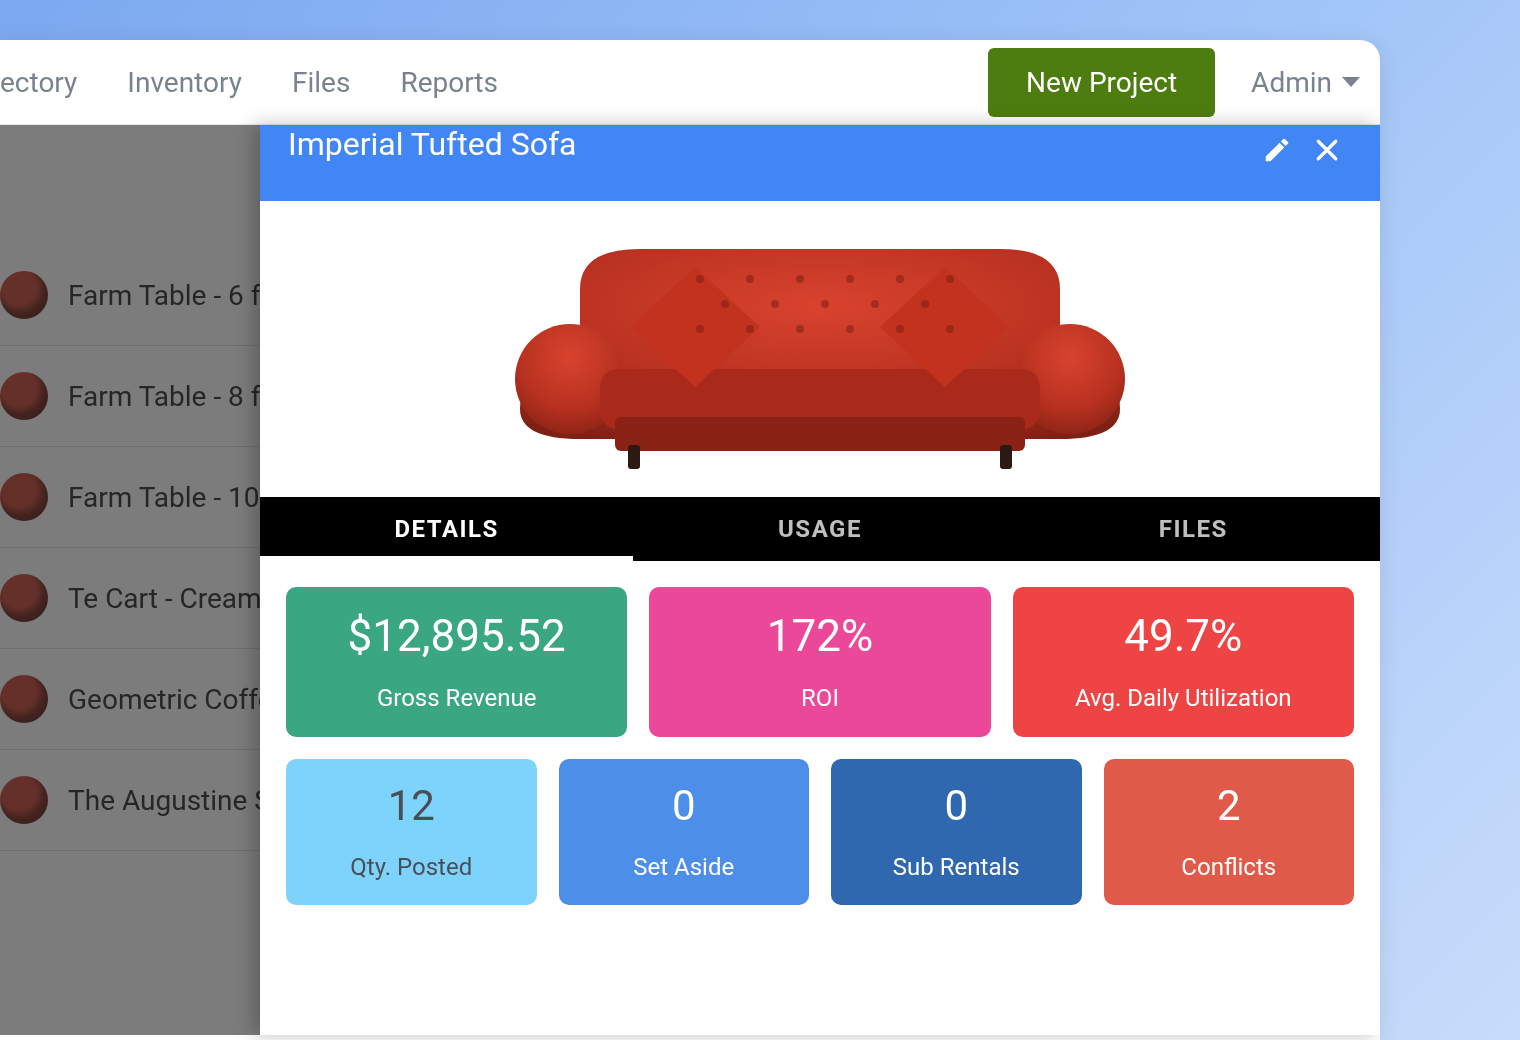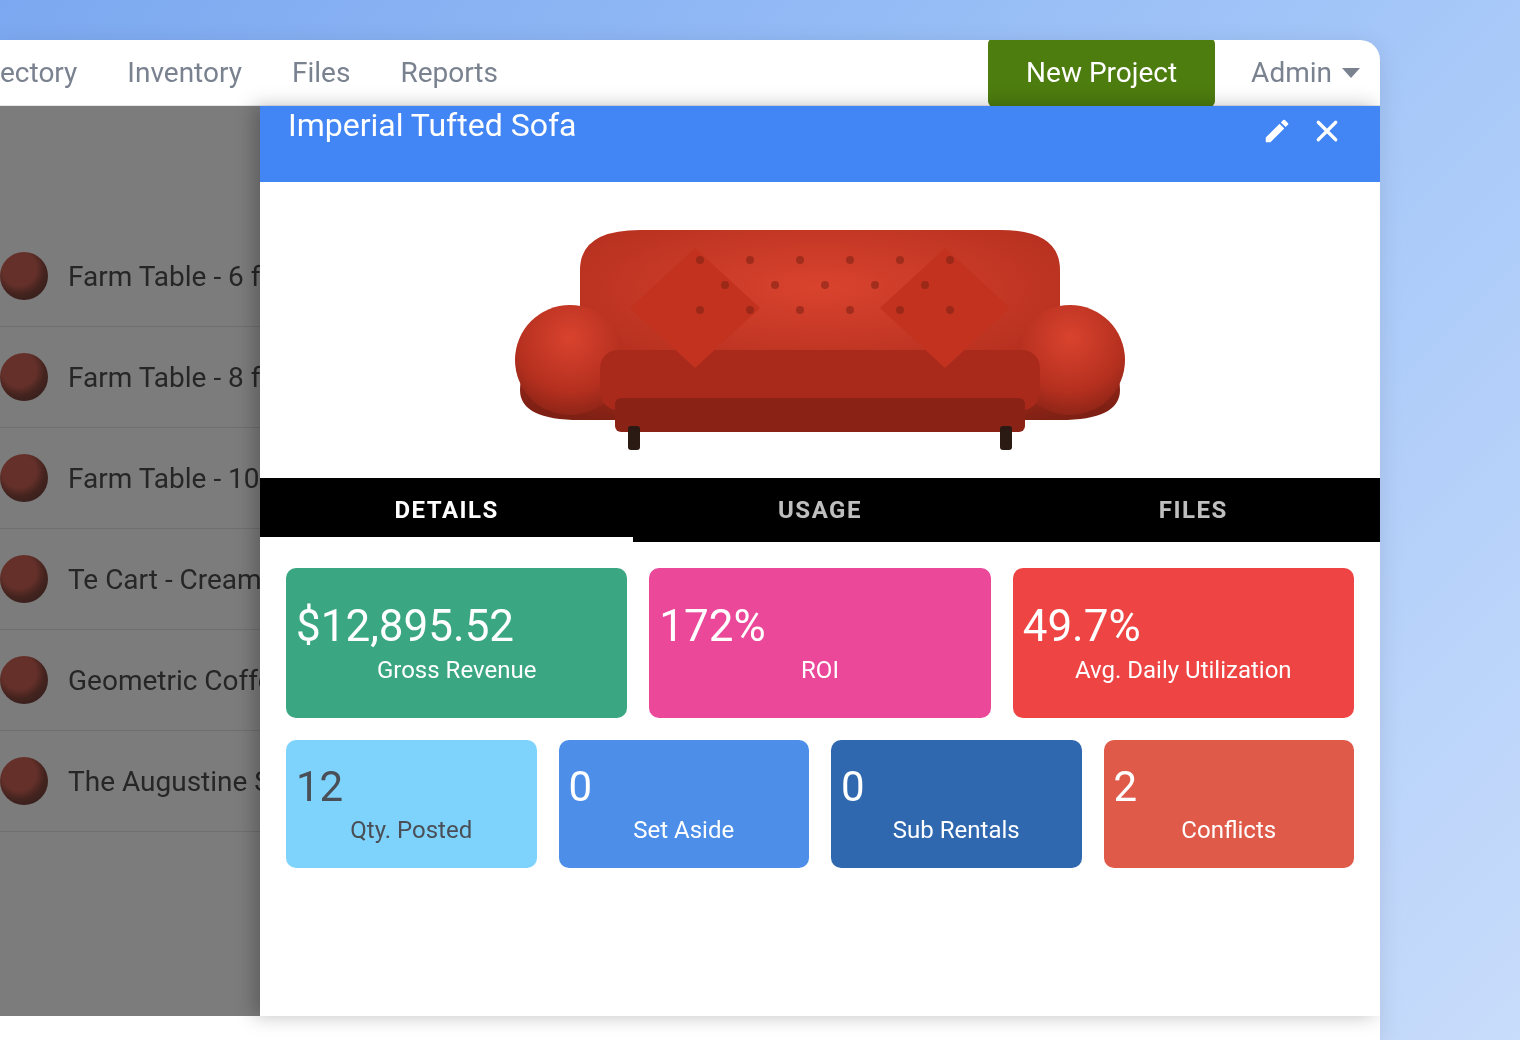--- a/index.html
+++ b/index.html
@@ -1,18 +1,18 @@
 <!DOCTYPE html>
 <html><head>
 <meta charset="utf-8">
 <style>
 * { margin: 0; padding: 0; box-sizing: border-box; font-family: -apple-system, BlinkMacSystemFont, "Segoe UI", Roboto, Helvetica, Arial, sans-serif; }
 body { background: linear-gradient(135deg, #7ba8f0 0%, #a0c4f8 50%, #c8dcfb 100%); width: 1520px; height: 1040px; overflow: hidden; position: relative; }
 .app-window { position: absolute; top: 40px; left: 0; width: 1380px; height: 1000px; background: #fff; border-top-right-radius: 20px; overflow: hidden; box-shadow: 0 4px 24px rgba(0,0,0,0.1); }
-.topbar { height: 66px; display: flex; align-items: center; padding: 0 20px 0 0; border-bottom: 1px solid #e5e7eb; }
+.topbar { height: 85px; display: flex; align-items: center; padding: 0 20px 0 0; border-bottom: 1px solid #e5e7eb; }
 .nav-links { display: flex; gap: 50px; padding-left: 0; }
 .nav-link { color: #7a8290; font-size: 28px; cursor: pointer; }
 .topbar-spacer { flex: 1; }
 .new-project-btn { background: #4d7c0f; color: #fff; border: none; padding: 18px 38px; font-size: 28px; border-radius: 6px; cursor: pointer; margin-left: 42px; }
 .admin-menu { display: flex; align-items: center; gap: 10px; color: #7a8290; font-size: 28px; margin-left: 36px; cursor: pointer; }
 .caret-down { width: 0; height: 0; border-left: 9px solid transparent; border-right: 9px solid transparent; border-top: 10px solid #7a8290; }
 .content-area { position: relative; height: calc(100% - 90px); }
 .inventory-list { width: 100%; height: 100%; padding-top: 120px; }
 .list-row { display: flex; align-items: center; gap: 20px; padding: 26px 40px 26px 0; border-bottom: 1px solid #dcdfe4; font-size: 28px; color: #333; }
 .thumb { width: 48px; height: 48px; border-radius: 50%; flex-shrink: 0; background: radial-gradient(circle at 40% 35%, #c94a3b 0 40%, #7a2d22 60%, #3a1a15 100%); }
@@ -23,26 +23,26 @@
 .icon-btn { background: none; border: none; color: #fff; cursor: pointer; padding: 10px; display: flex; align-items: center; justify-content: center; }
 .icon-btn svg { width: 30px; height: 30px; }
 .product-image { height: 296px; display: flex; align-items: center; justify-content: center; background: #fff; }
 .sofa-svg { width: 640px; height: 260px; }
 .tab-strip { display: flex; background: #000000; height: 64px; }
 .tab { flex: 1; display: flex; align-items: center; justify-content: center; color: rgba(255,255,255,0.75); font-size: 24px; font-weight: 700; letter-spacing: 1.5px; cursor: pointer; position: relative; }
 .tab.active { color: #fff; }
 .tab.active::after { content: ""; position: absolute; left: 0; right: 0; bottom: 0; height: 5px; background: #fff; }
 .metrics { padding: 26px 26px 0 26px; display: flex; flex-direction: column; gap: 22px; }
 .metric-row { display: flex; gap: 22px; }
-.metric-card { flex: 1; border-radius: 10px; color: #fff; display: flex; flex-direction: column; justify-content: center; padding: 24px 10px; }
+.metric-card { flex: 1; border-radius: 10px; color: #fff; display: flex; flex-direction: column; align-items: center; justify-content: center; padding: 24px 10px; }
 .metric-card.big { min-height: 150px; }
 .metric-card.small { min-height: 112px; }
 .metric-value { font-size: 44px; font-weight: 400; line-height: 1.1; }
 .metric-card.small .metric-value { font-size: 42px; }
-.metric-label { font-size: 24px; margin-top: 6px; text-align: center; }
+.metric-label { font-size: 24px; margin-top: 24px; text-align: center; }
 .bgc-green { background: #3aa782; }
 .bgc-amber { background: #ec4899; }
 .bgc-blue  { background: #ef4444; }
 .bgc-grey  { background: #7dd3fc; color: #4a4f57; }
 .bgc-grey .metric-label { color: #4a4f57; }
 .bgc-lblue { background: #4c8ee8; }
 .bgc-dblue { background: #3068af; }
 .bgc-red   { background: #e05a4a; }
 </style>
 </head>

